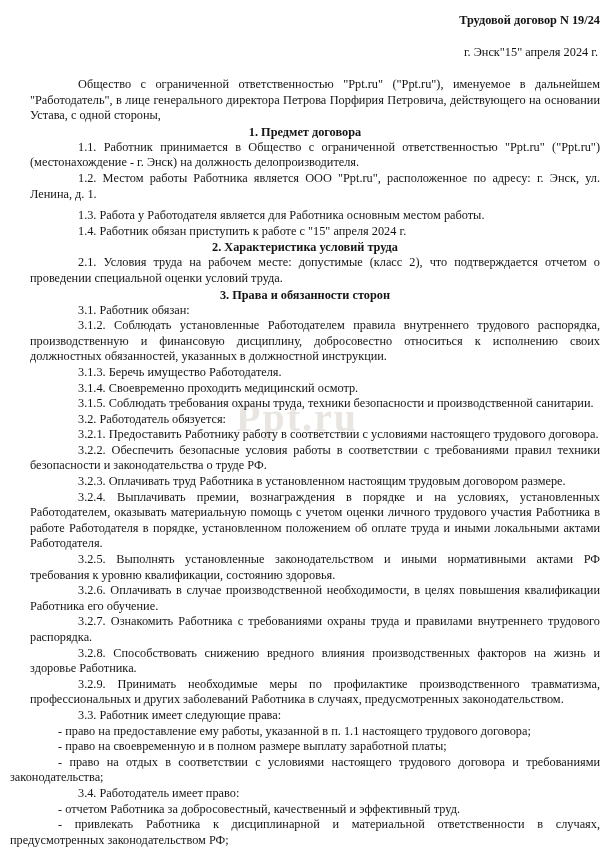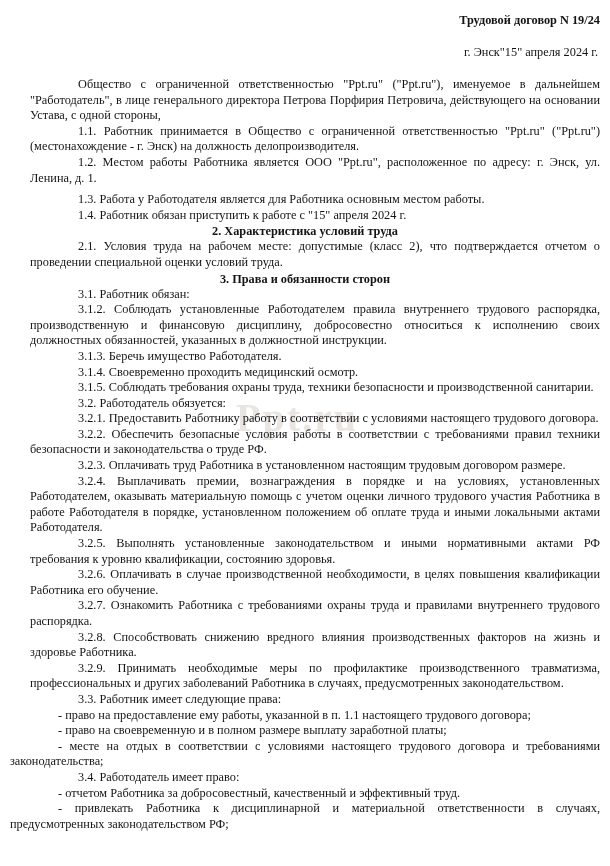--- a/index.html
+++ b/index.html
@@ -100,20 +100,21 @@
 
     <div class="place-date">
       <span>г. Энск</span>
       <span>"15" апреля 2024 г.</span>
     </div>
 
     <div class="spacer-lg"></div>
 
     <p class="para indent">Общество с ограниченной ответственностью "Ppt.ru" ("Ppt.ru"), именуемое в дальнейшем "Работодатель", в лице генерального директора Петрова Порфирия Петровича, действующего на основании Устава, с одной стороны,</p>
 
+    <div class="heading">1. Предмет договора</div>
     <p class="para indent">1.1. Работник принимается в Общество с ограниченной ответственностью "Ppt.ru" ("Ppt.ru") (местонахождение - г. Энск) на должность делопроизводителя.</p>
     <p class="para indent">1.2. Местом работы Работника является ООО "Ppt.ru", расположенное по адресу: г. Энск, ул. Ленина, д. 1.</p>
     <div class="spacer-sm"></div>
     <p class="para indent">1.3. Работа у Работодателя является для Работника основным местом работы.</p>
     <p class="para indent">1.4. Работник обязан приступить к работе с "15" апреля 2024 г.</p>
 
     <div class="heading">2. Характеристика условий труда</div>
     <p class="para indent">2.1. Условия труда на рабочем месте: допустимые (класс 2), что подтверждается отчетом о проведении специальной оценки условий труда.</p>
 
     <div class="heading">3. Права и обязанности сторон</div>
@@ -128,19 +129,19 @@
     <p class="para indent">3.2.3. Оплачивать труд Работника в установленном настоящим трудовым договором размере.</p>
     <p class="para indent">3.2.4. Выплачивать премии, вознаграждения в порядке и на условиях, установленных Работодателем, оказывать материальную помощь с учетом оценки личного трудового участия Работника в работе Работодателя в порядке, установленном положением об оплате труда и иными локальными актами Работодателя.</p>
     <p class="para indent">3.2.5. Выполнять установленные законодательством и иными нормативными актами РФ требования к уровню квалификации, состоянию здоровья.</p>
     <p class="para indent">3.2.6. Оплачивать в случае производственной необходимости, в целях повышения квалификации Работника его обучение.</p>
     <p class="para indent">3.2.7. Ознакомить Работника с требованиями охраны труда и правилами внутреннего трудового распорядка.</p>
     <p class="para indent">3.2.8. Способствовать снижению вредного влияния производственных факторов на жизнь и здоровье Работника.</p>
     <p class="para indent">3.2.9. Принимать необходимые меры по профилактике производственного травматизма, профессиональных и других заболеваний Работника в случаях, предусмотренных законодательством.</p>
     <p class="para indent">3.3. Работник имеет следующие права:</p>
     <p class="para dash">- право на предоставление ему работы, указанной в п. 1.1 настоящего трудового договора;</p>
     <p class="para dash">- право на своевременную и в полном размере выплату заработной платы;</p>
-    <p class="para dash">- месте на отдых в соответствии с условиями настоящего трудового договора и требованиями законодательства;</p>
+    <p class="para dash">- право на отдых в соответствии с условиями настоящего трудового договора и требованиями законодательства;</p>
     <p class="para indent">3.4. Работодатель имеет право:</p>
     <p class="para dash">- отчетом Работника за добросовестный, качественный и эффективный труд.</p>
     <p class="para dash">- привлекать Работника к дисциплинарной и материальной ответственности в случаях, предусмотренных законодательством РФ;</p>
 
   </div>
 </div>
 
 </body></html>

